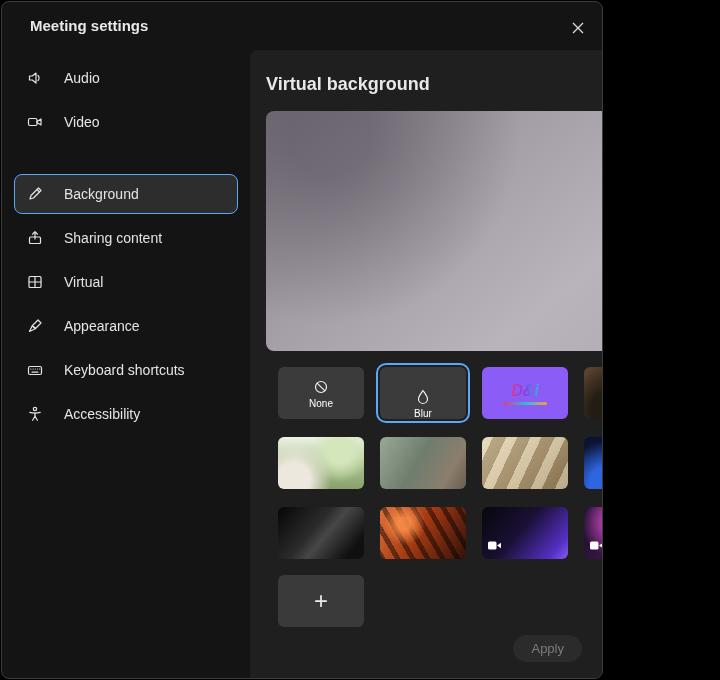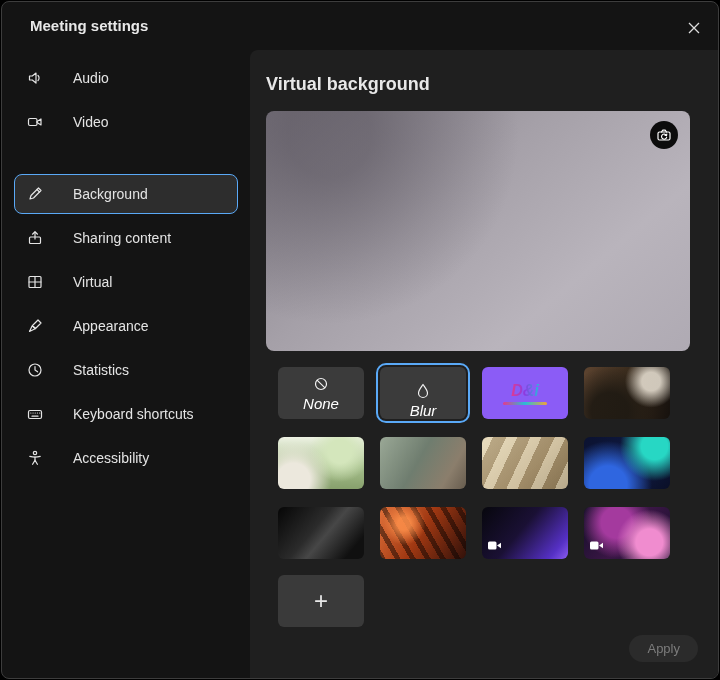--- a/index.html
+++ b/index.html
@@ -1,29 +1,29 @@
 <!DOCTYPE html>
 <html><head>
 <meta charset="utf-8">
 <style>
   * { box-sizing: border-box; margin: 0; padding: 0; }
   body { background:#000; font-family:"Liberation Sans", sans-serif; }
   .window{
-    position:relative; width:718px; height:678px; margin:1px;
+    position:relative; width:602px; height:678px; margin:1px;
     background:#141414; border:1px solid #3d3d3d; border-radius:8px;
     overflow:hidden; color:#e8e8e8;
   }
   .titlebar-title{ position:absolute; left:28px; top:15px; font-size:15px; font-weight:700; }
   .close-btn{ position:absolute; right:12px; top:14px; width:24px; height:24px; background:none; border:none; cursor:pointer; display:flex; align-items:center; justify-content:center; }
   .close-btn svg{ stroke:#dcdcdc; stroke-width:1.3; }
 
   
   .sidebar{ position:absolute; left:0; top:52px; width:248px; }
   .side-item{
-    display:flex; align-items:center; gap:29px; height:40px; margin:4px 12px;
+    display:flex; align-items:center; gap:20px; height:40px; margin:4px 12px;
     padding:0 11px; border-radius:8px; font-size:14px; color:#e4e4e4;
     border:1px solid transparent; cursor:pointer;
   }
   .side-item.selected{ background:#2d2d2d; border-color:#5aa9f7;margin-top:32px; }
   .side-item svg{ flex:0 0 18px; stroke:#e4e4e4; stroke-width:1.2; fill:none; stroke-linecap:round; stroke-linejoin:round; }
 
   
   .main{ position:absolute; left:248px; top:48px; right:0; bottom:0;
     background:#1f1f1f; border-top-left-radius:8px; padding:24px 16px; }
   .main-heading{ font-size:18px; font-weight:700; margin-bottom:16px; }
@@ -40,21 +40,21 @@
   }
   .flip-btn svg{ stroke:#fff; stroke-width:1.2; fill:none; stroke-linecap:round; stroke-linejoin:round; }
 
   .tile-grid{ margin:16px 0 0 12px; display:grid; grid-template-columns:repeat(4,86px); gap:18px 16px; }
   .tile{
     width:86px; height:52px; border-radius:6px; position:relative; overflow:hidden;
     display:flex; flex-direction:column; align-items:center; justify-content:center;
     cursor:pointer; background:#3b3b3b;
   }
   .tile.selected{ outline:2px solid #5aa9f7; outline-offset:2px;justify-content:flex-end; }
-  .tile-label{ font-size:15px; color:#fff; margin-top:2px;font-style:italic; }
+  .tile-label{ font-size:10px; color:#fff; margin-top:2px; }
   .tile svg.glyph{ stroke:#f0f0f0; stroke-width:1.2; fill:none; stroke-linecap:round; stroke-linejoin:round; }
 
   .t-logo{ background:#8b5cf6; }
   .logo-text{
     font-size:16px; font-weight:700; font-style:italic;
     background:linear-gradient(90deg,#e23b8e 0%,#8a3be2 50%,#2bbbd8 100%);
     -webkit-background-clip:text; background-clip:text; color:transparent;
   }
   .logo-squiggle{ width:44px; height:3px; margin-top:2px; border-radius:2px;
     background:linear-gradient(90deg,#e23b8e,#2bbbd8,#f0a23b); }
@@ -155,27 +155,20 @@
 
 
     <div class="side-item">
       <svg width="18" height="18" viewBox="0 0 18 18">
           <path d="M12 3l3 3-5.5 5.5-3-3L12 3z"></path>
           <path d="M6.2 8.8L3.5 14.5 9.2 11.8z"></path>
         </svg>
       <span>Appearance</span>
     </div>
 
-    <div class="side-item">
-      <svg width="18" height="18" viewBox="0 0 18 18">
-          <circle cx="9" cy="9" r="6"></circle>
-          <path d="M9 5.5V9l2.6 1.8"></path>
-        </svg>
-      <span>Statistics</span>
-    </div>
 
     <div class="side-item">
       <svg width="18" height="18" viewBox="0 0 18 18">
           <rect x="2.5" y="5.5" width="13" height="8" rx="1.5"></rect>
           <path d="M4.8 8h.1M7 8h.1M9.2 8h.1M11.4 8h.1M13.6 8h.1M6 11.2h6"></path>
         </svg>
       <span>Keyboard shortcuts</span>
     </div>
 
     <div class="side-item">

